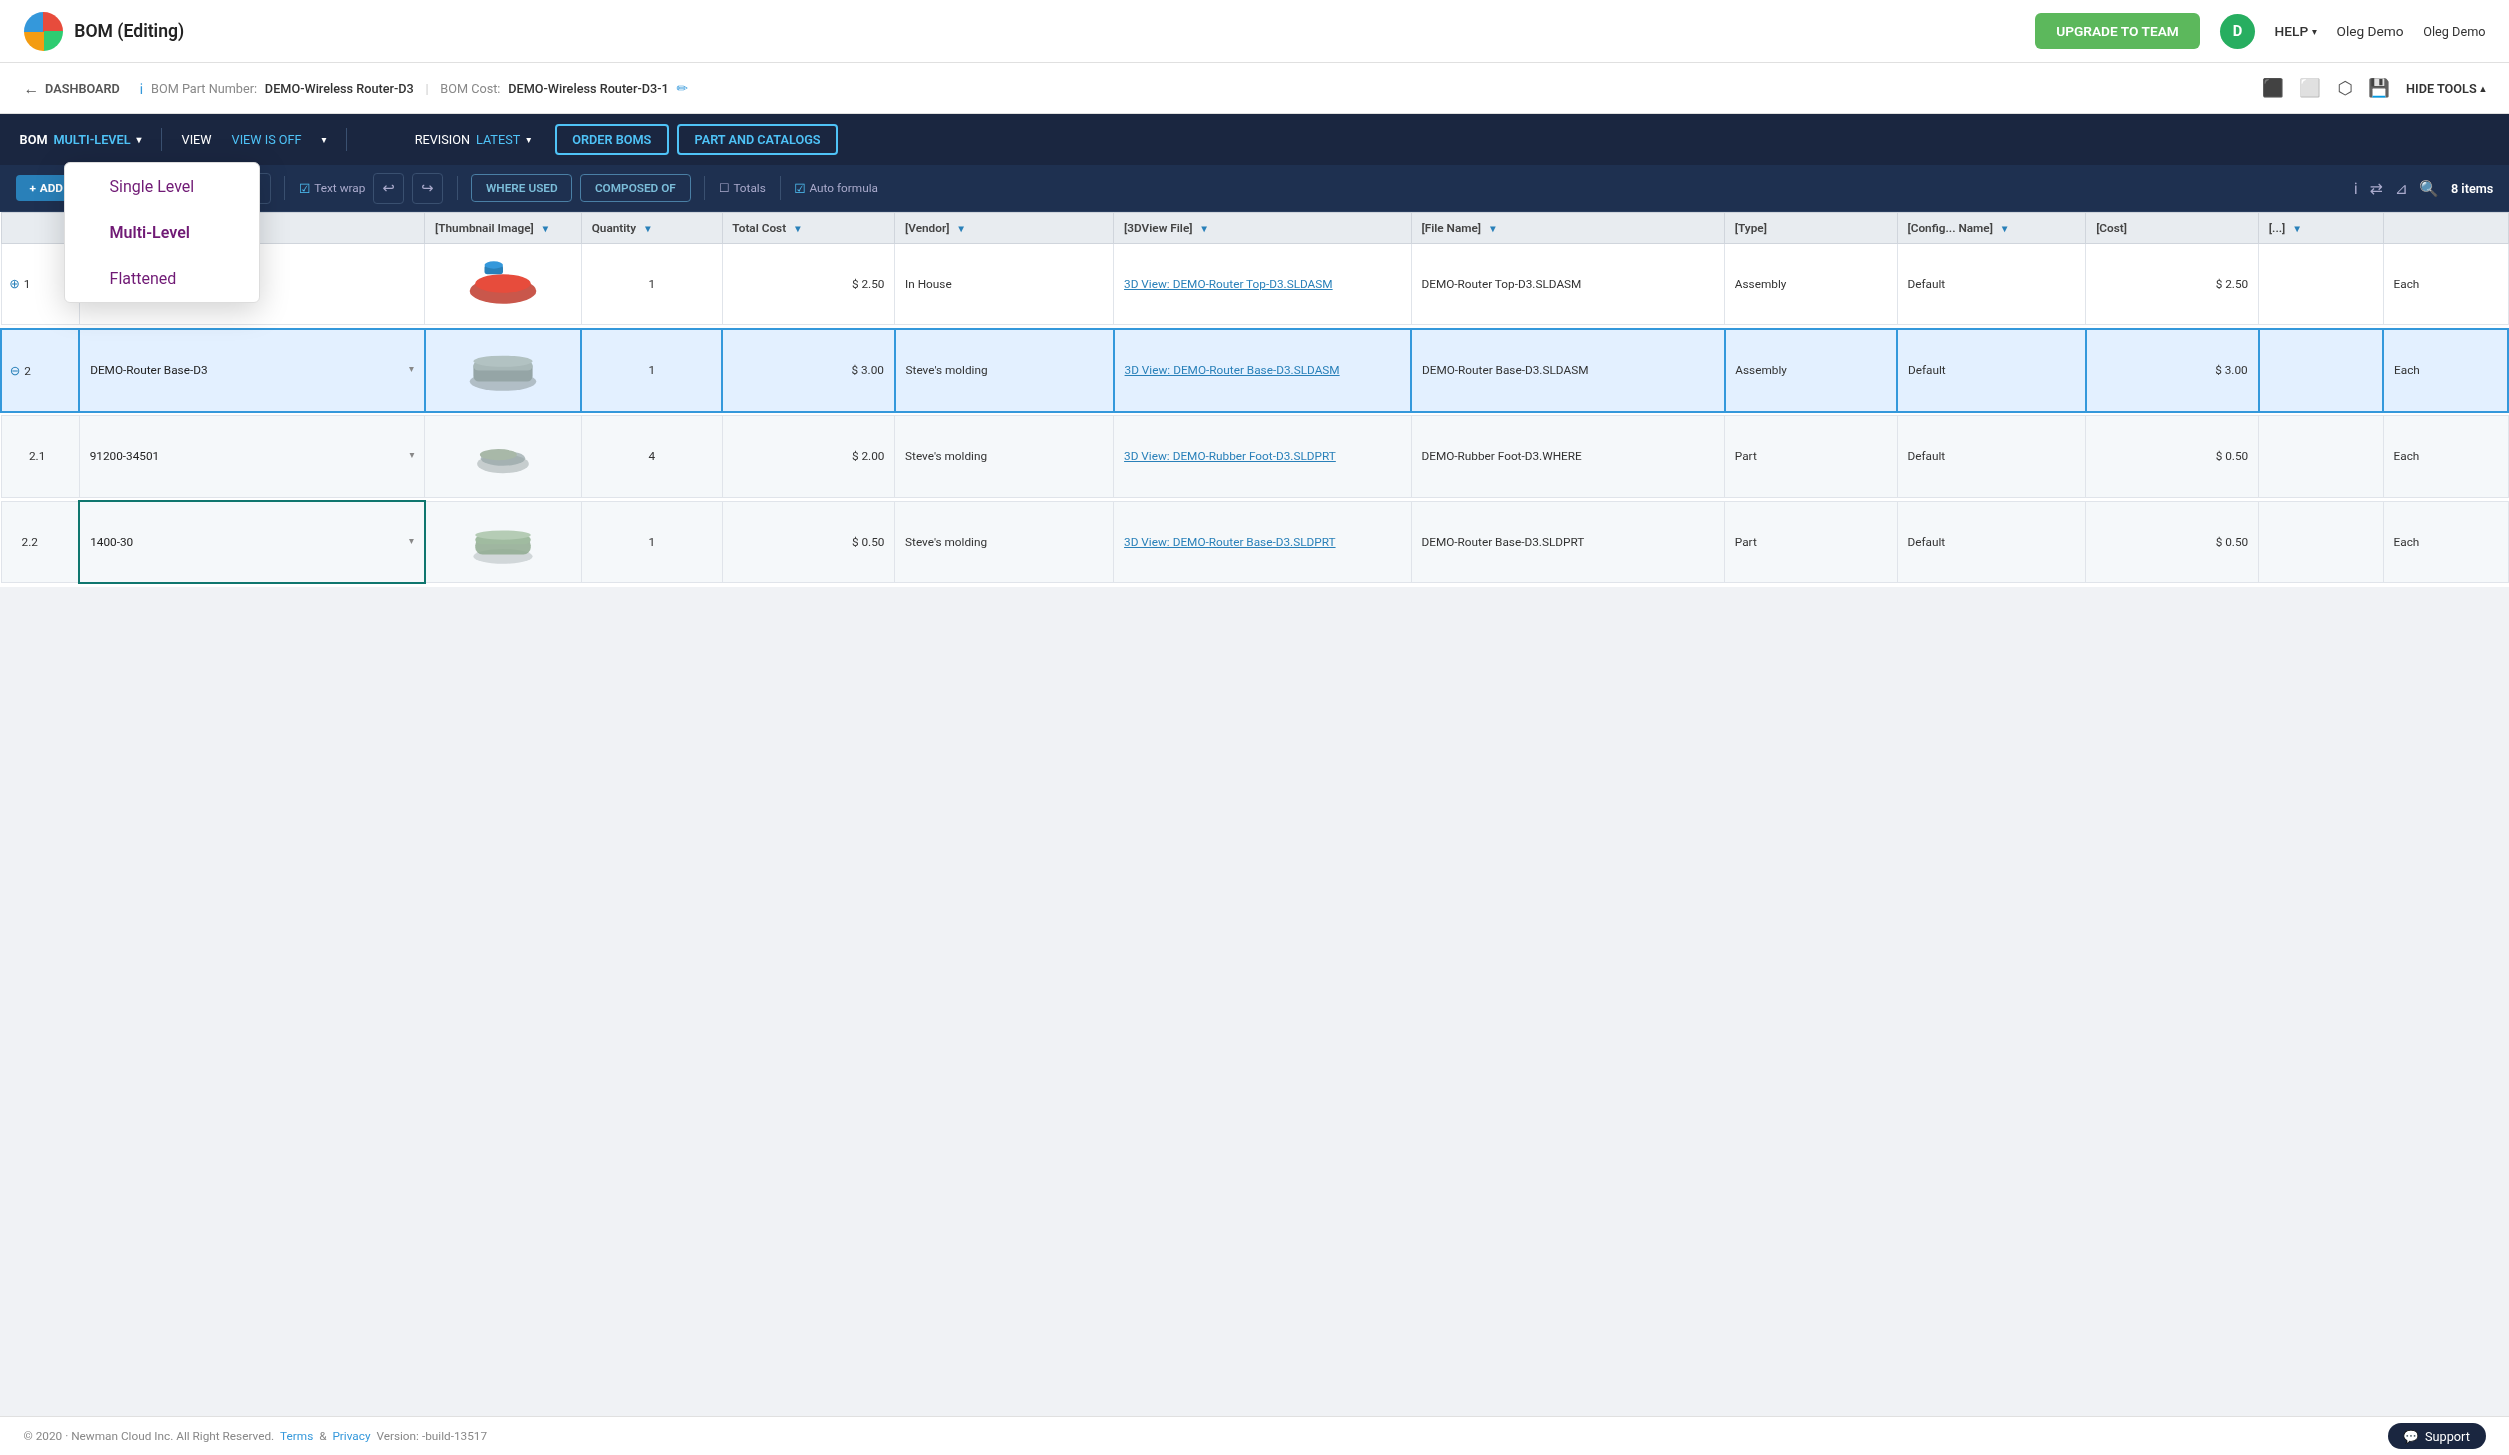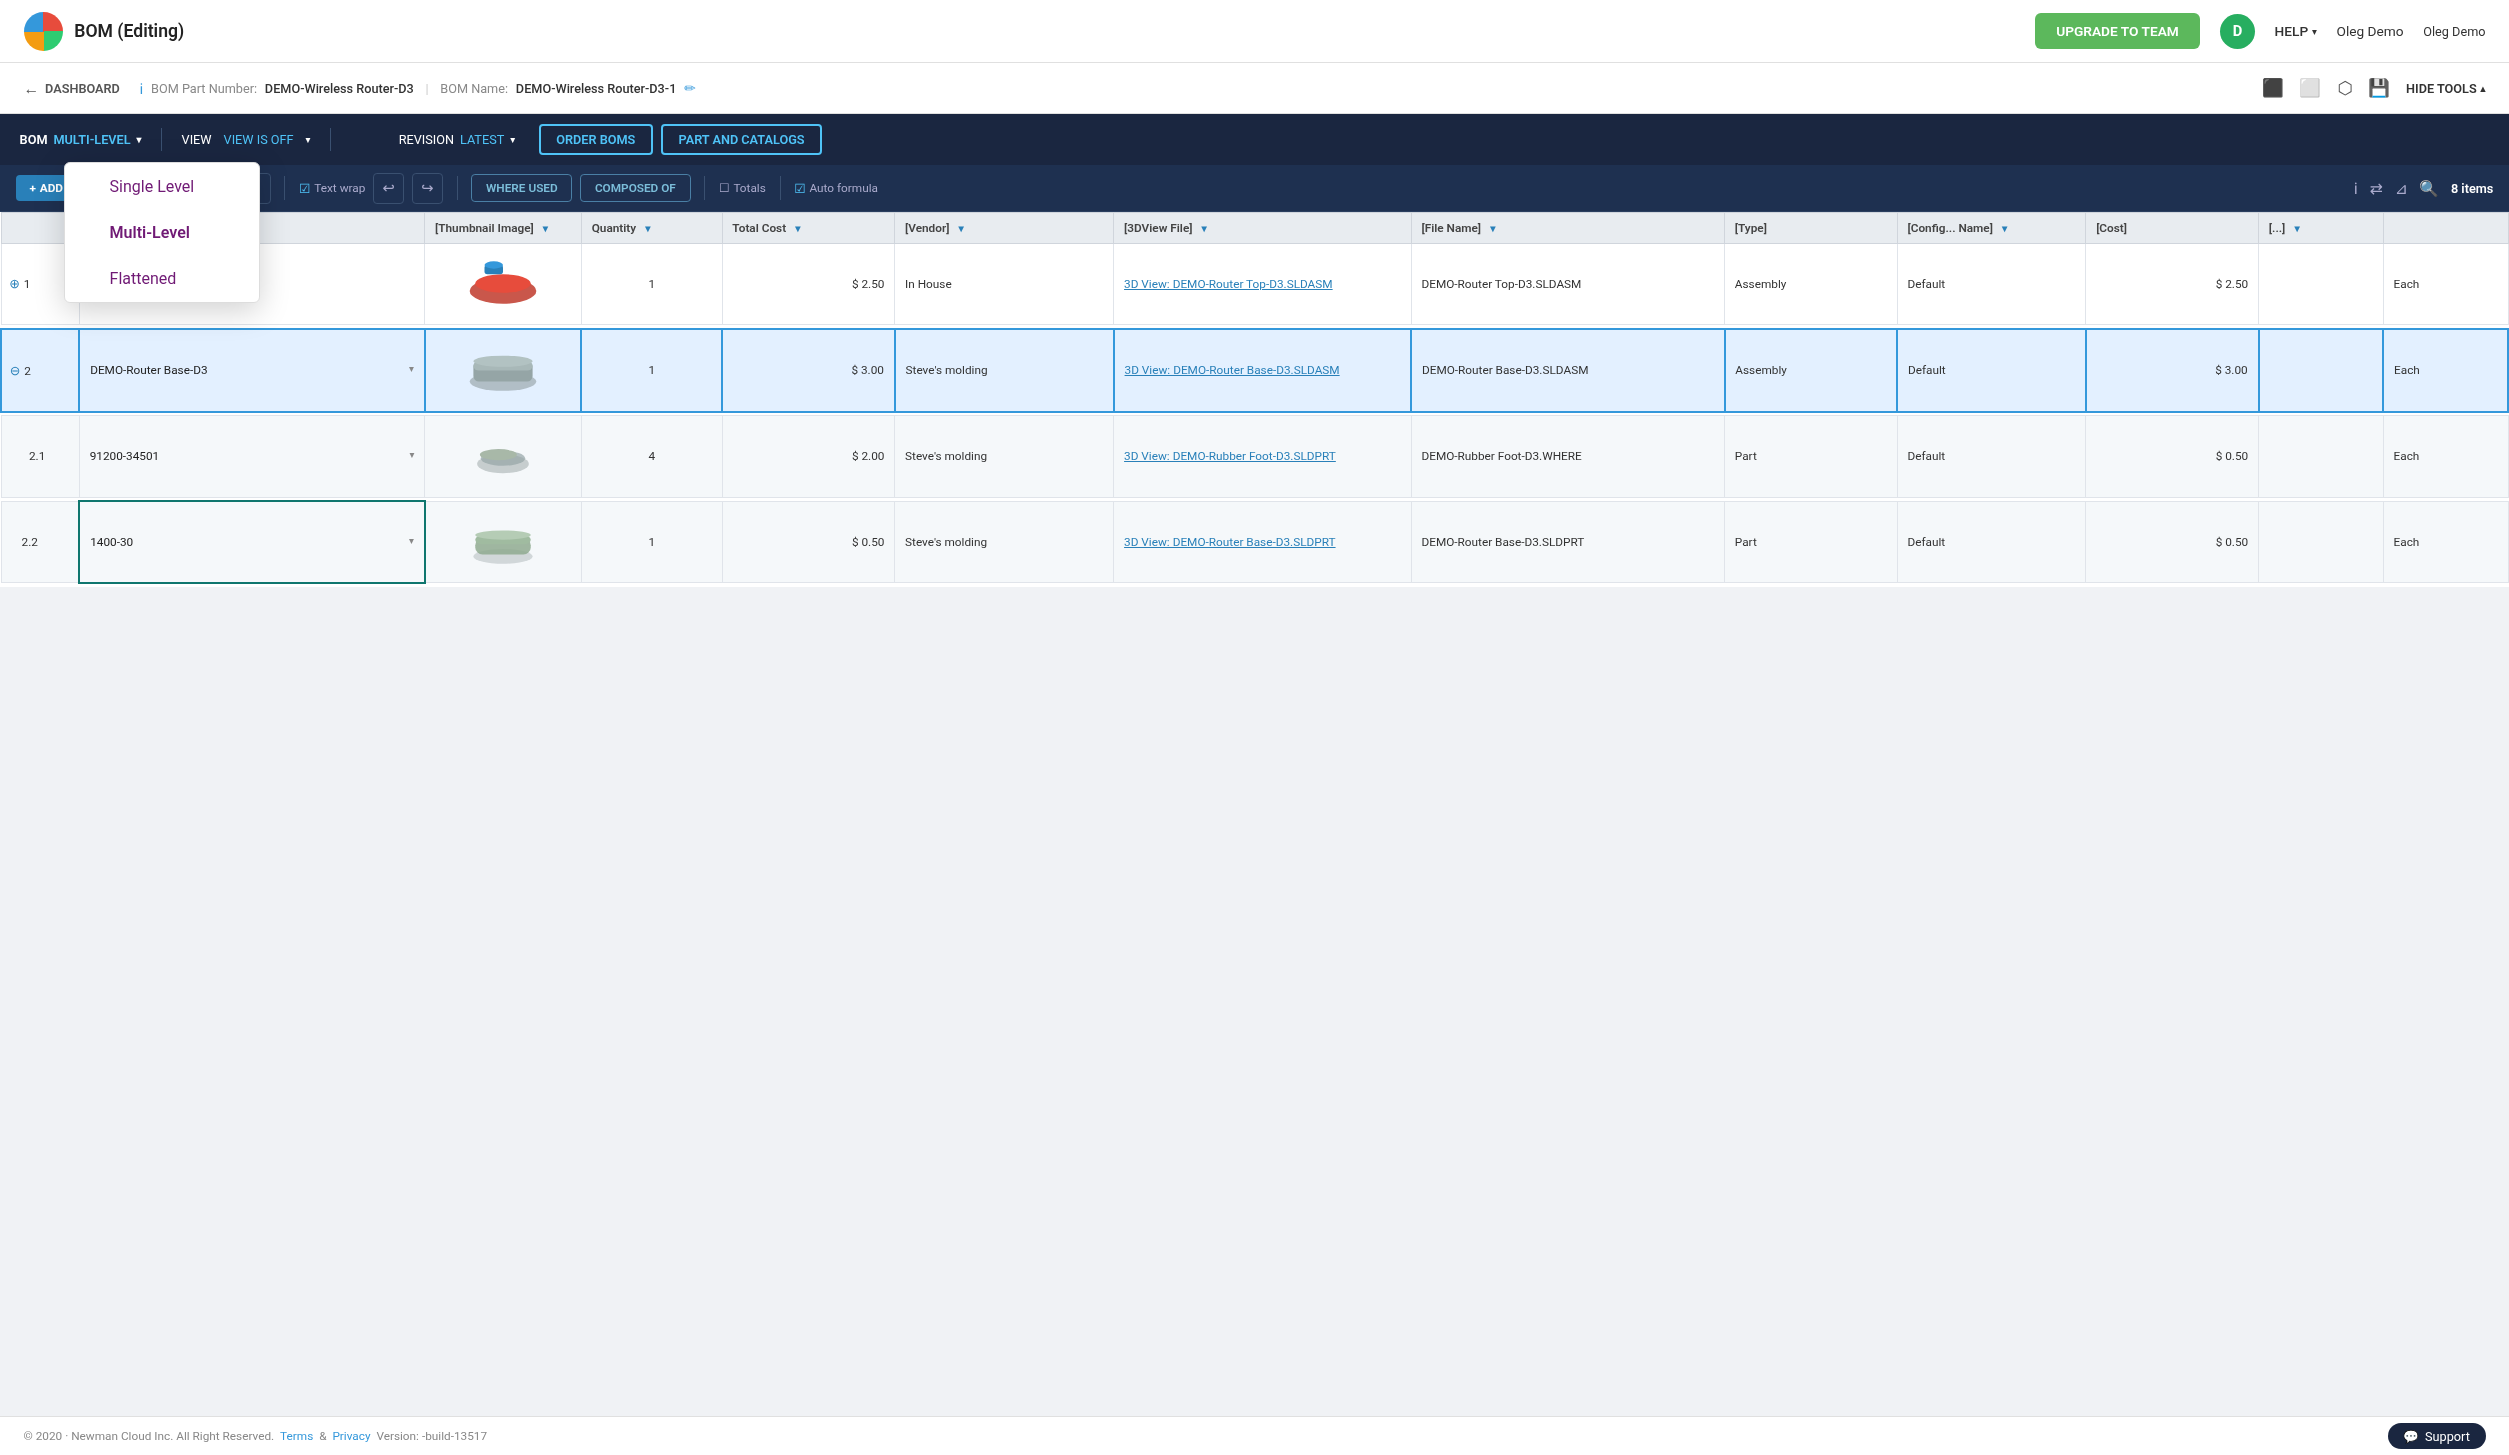--- a/index.html
+++ b/index.html
@@ -53,21 +53,21 @@
     
     .toolbar {
       display: flex; align-items: center; background: #1a2640;
       height: 51px; padding: 0 19.6px; gap: 7.8px; position: relative; z-index: 98;
     }
     .bom-dropdown {
       display: flex; align-items: center; gap: 5.9px; color: #fff;
       font-size: 12.7px; font-weight: 600; cursor: pointer; text-transform: uppercase;
     }
     .bom-dropdown .multilevel { color: #4fc3f7; }
-    .view-dropdown { display: flex; align-items: center; gap: 12px; color: #fff; font-size: 12.7px; cursor: pointer; text-transform: uppercase; }
+    .view-dropdown { display: flex; align-items: center; gap: 20px; color: #fff; font-size: 12.7px; cursor: pointer; text-transform: uppercase; }
     .view-dropdown .view-off { color: #4fc3f7; }
     .revision-dropdown { display: flex; align-items: center; gap: 5.9px; color: #fff; font-size: 12.7px; cursor: pointer; text-transform: uppercase; margin-left: 48px; }
     .revision-dropdown .rev-val { color: #4fc3f7; }
     .chevron { font-size: 9.8px; }
     .order-boms-btn {
       background: transparent; border: 2px solid #4fc3f7; color: #4fc3f7;
       border-radius: 3.9px; padding: 5.9px 15.7px; font-size: 12.7px; font-weight: 600;
       cursor: pointer; text-transform: uppercase; margin-left: 15.7px;
     }
     .part-catalogs-btn {
@@ -195,21 +195,21 @@
 <div class="secondary-nav">
   <div class="back-btn">
     <span class="back-arrow">←</span>
     <span>DASHBOARD</span>
   </div>
   <div class="bom-meta">
     <span class="info-icon">ℹ</span>
     <span class="bom-label">BOM Part Number:</span>
     <span class="bom-value">DEMO-Wireless Router-D3</span>
     <span class="separator">|</span>
-    <span class="bom-label">BOM Name:</span>
+    <span class="bom-label">BOM Cost:</span>
     <span class="bom-value">DEMO-Wireless Router-D3-1</span>
     <span class="edit-icon">✏</span>
   </div>
   <div class="nav-icons-right">
     <span class="nav-icon">⬛</span>
     <span class="nav-icon">⬜</span>
     <span class="nav-icon">⬡</span>
     <span class="nav-icon">💾</span>
     <div class="hide-tools-btn">
       <span>HIDE TOOLS</span>

